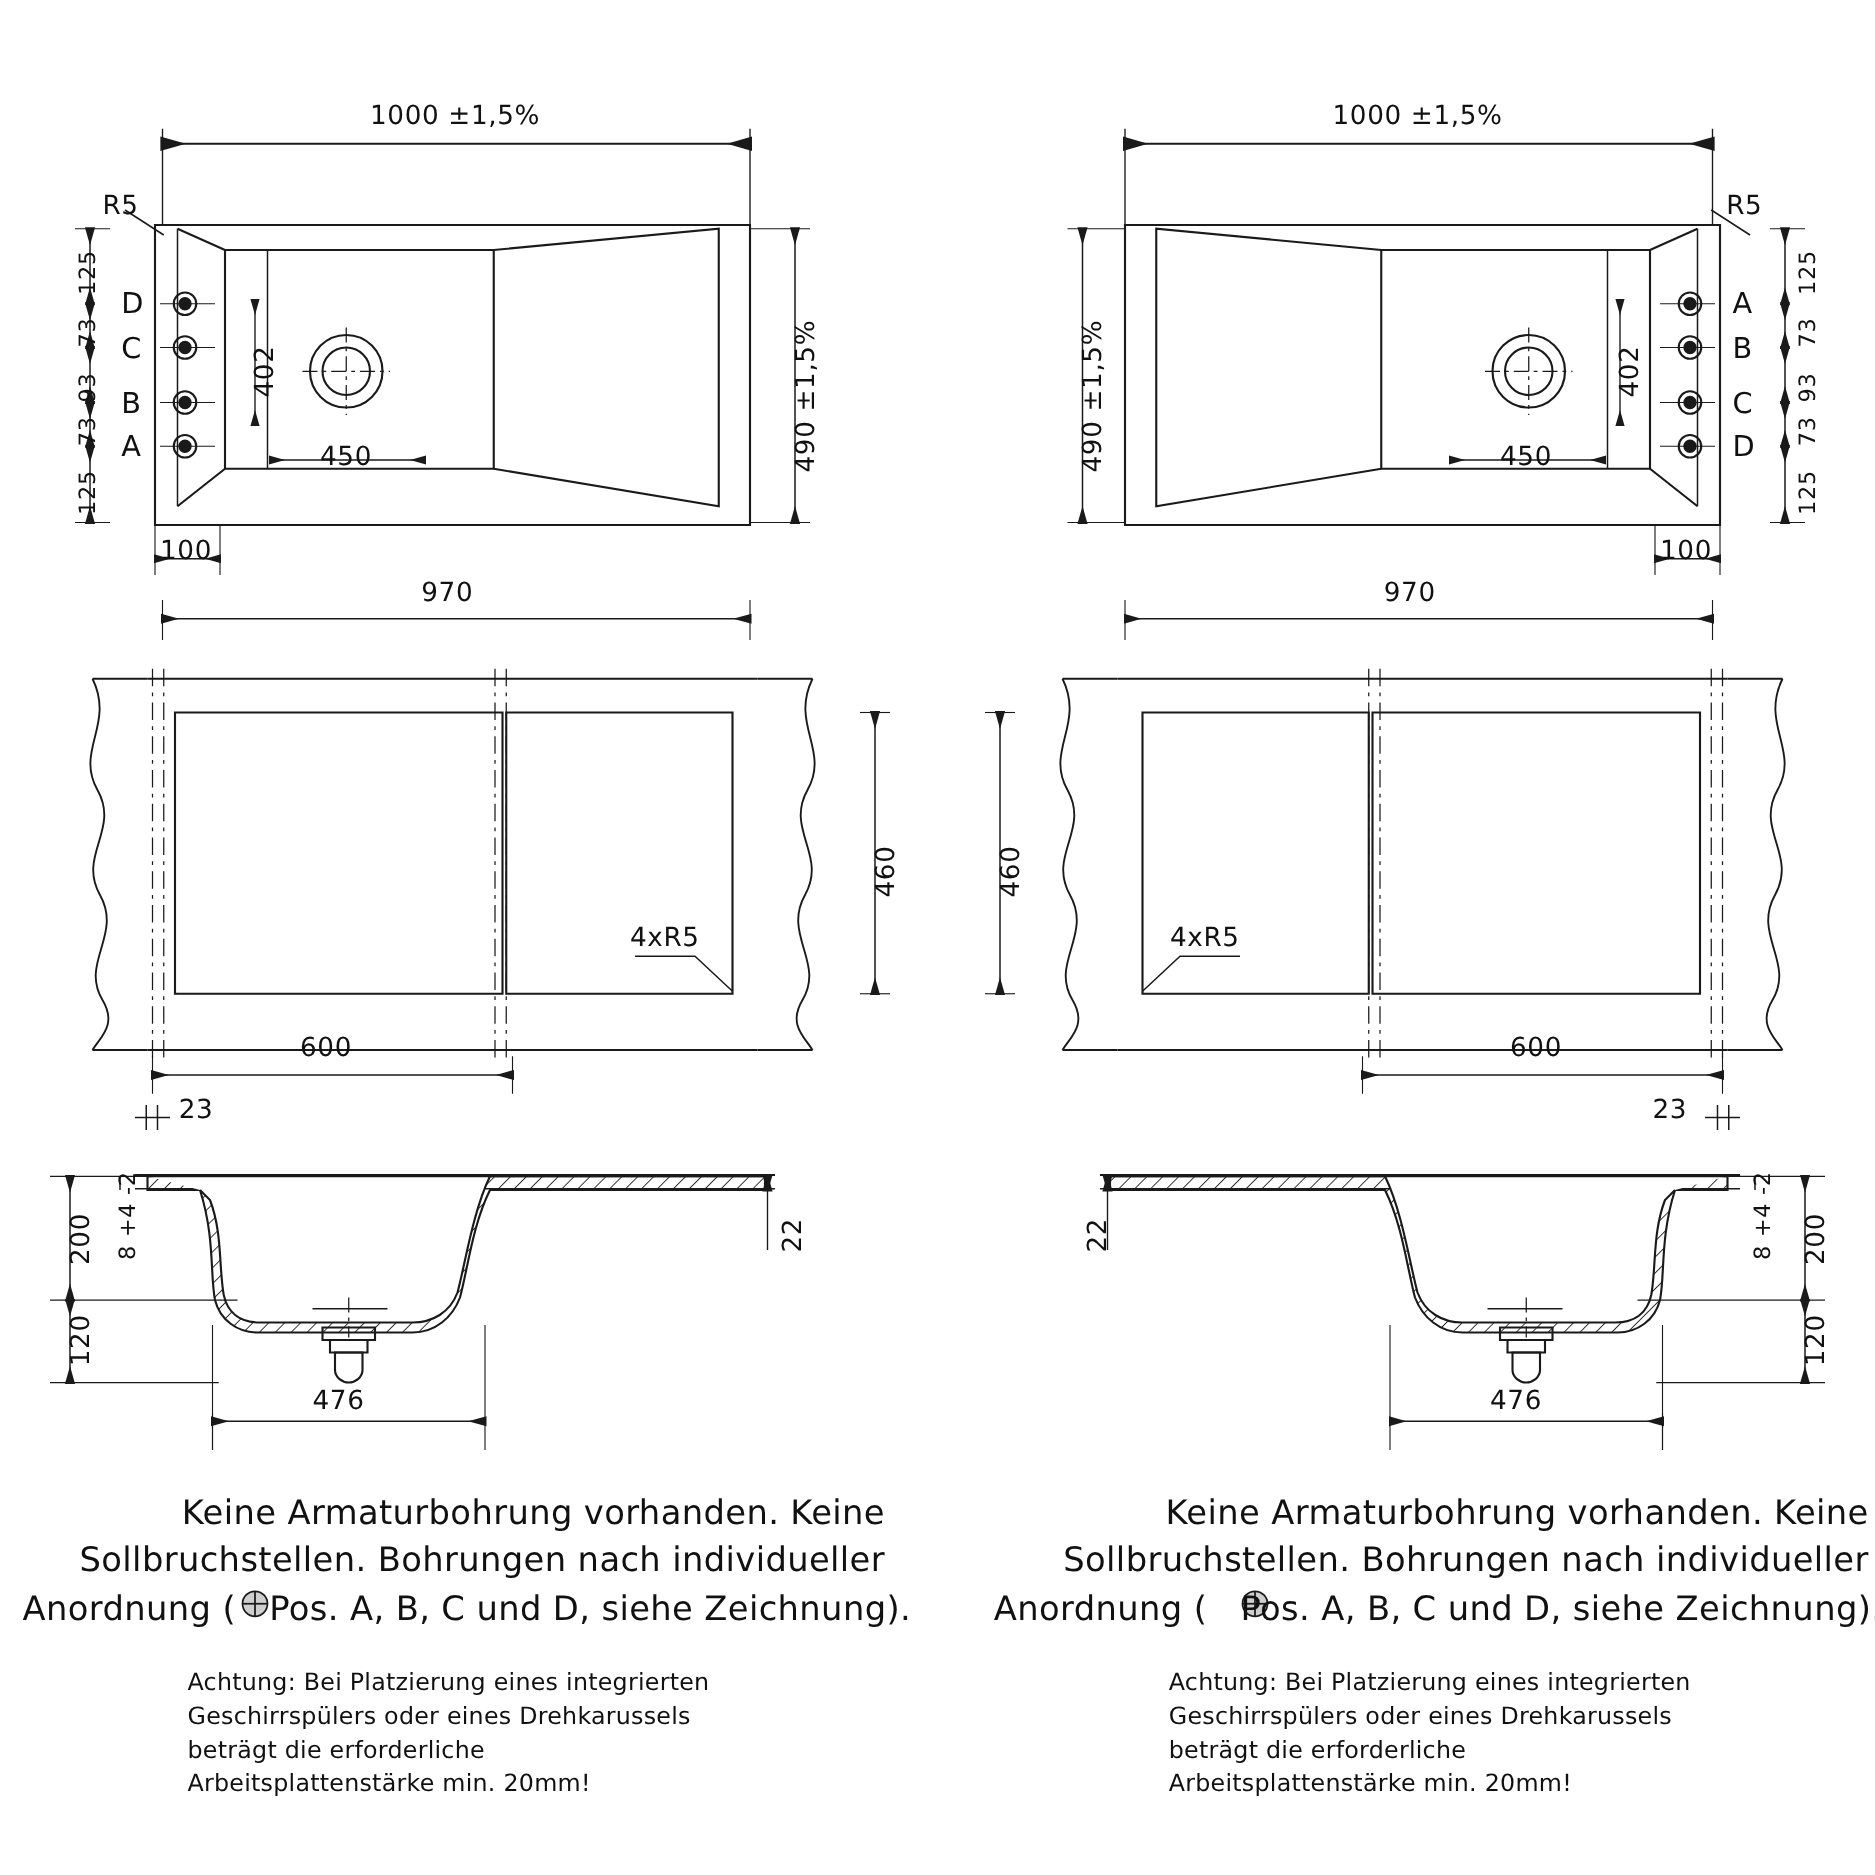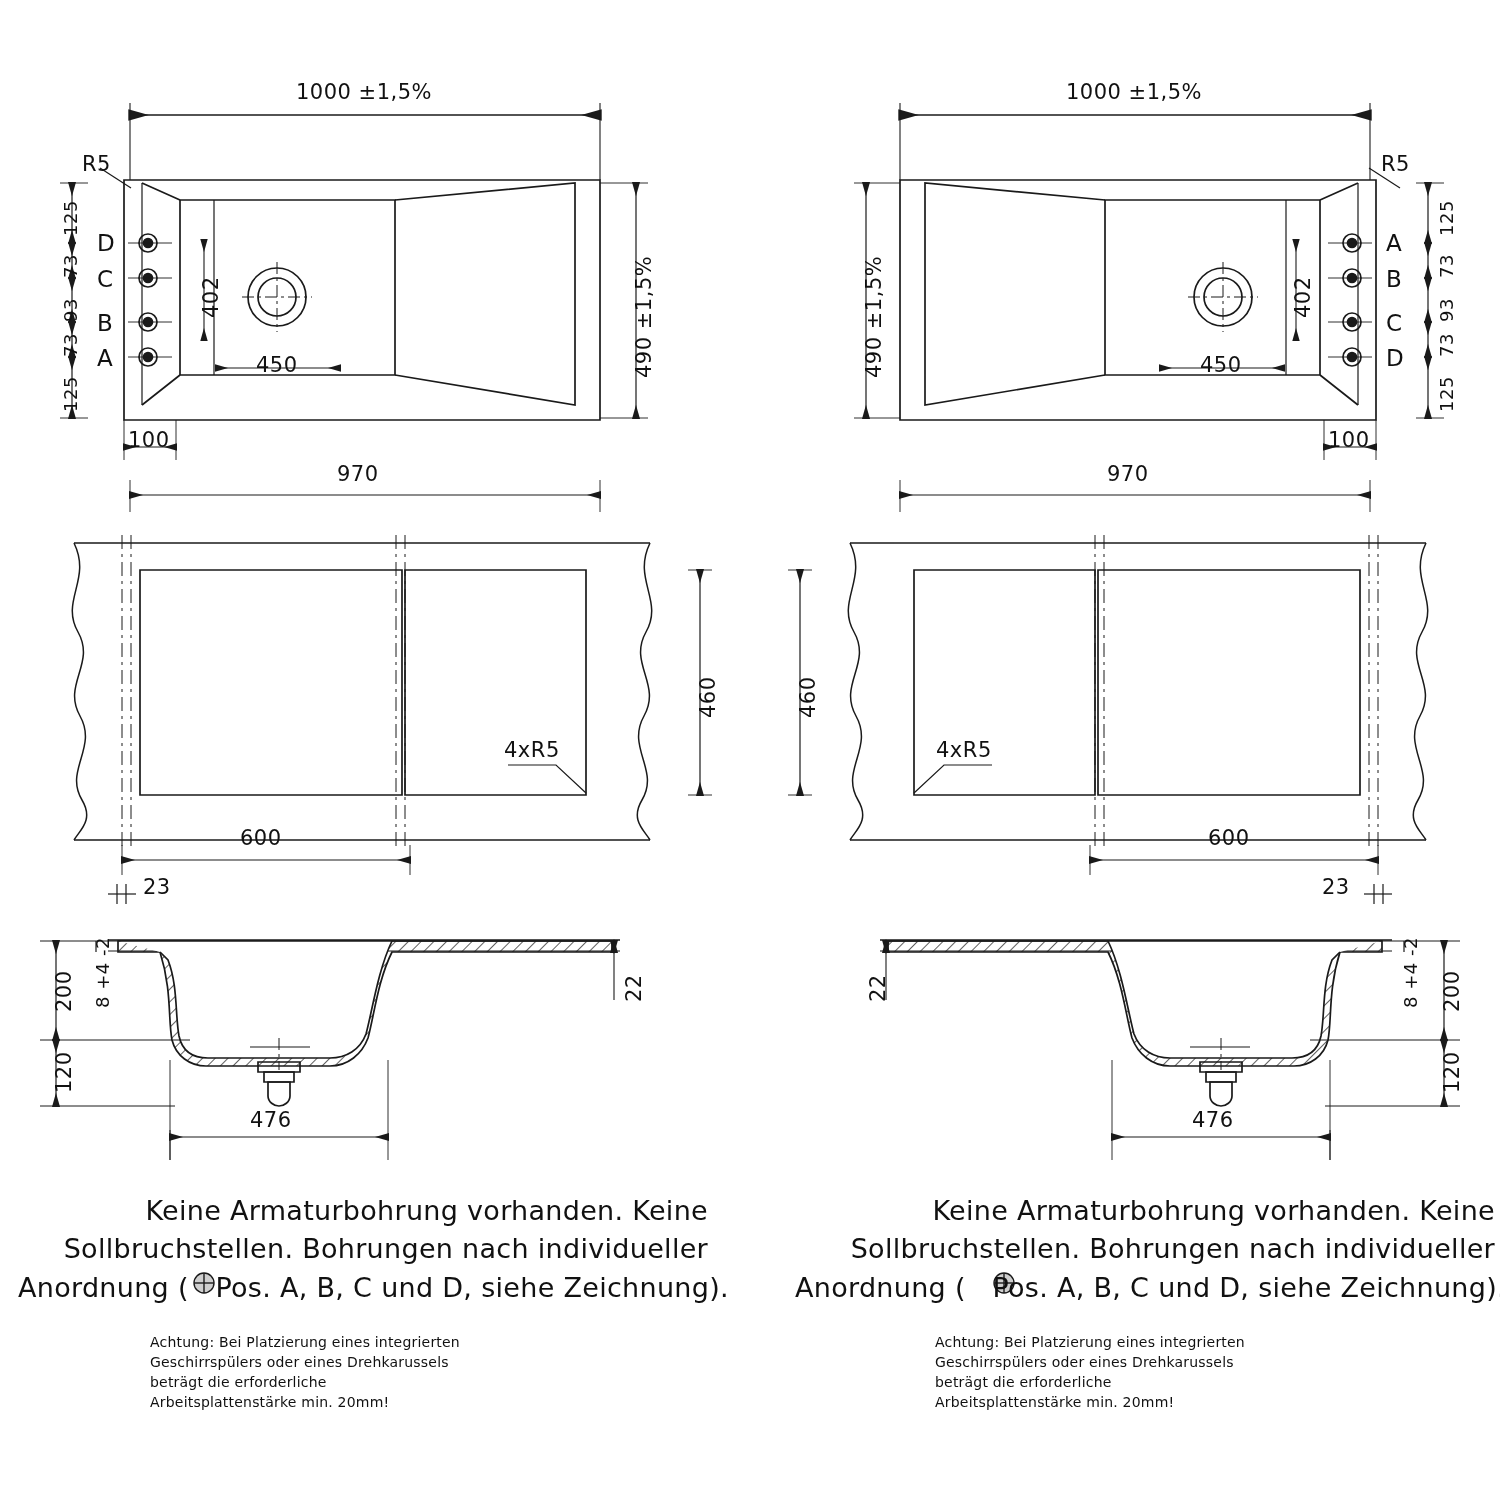--- a/index.html
+++ b/index.html
@@ -6,21 +6,21 @@
   body{width:1500px;height:1500px;position:relative;font-family:"DejaVu Sans",sans-serif;color:#1a1a1a;overflow:hidden;}
   .stage{position:absolute;left:0;top:0;width:1368px;height:1500px;}
   svg{display:block;}
   .txt{position:absolute;white-space:pre;font-family:"DejaVu Sans",sans-serif;color:#111;}
   .note{position:absolute;white-space:pre;font-family:"DejaVu Sans",sans-serif;color:#111;line-height:1.42;}
   .dim{font-size:21px;letter-spacing:0.5px;}
   .dimsm{font-size:18px;letter-spacing:0.5px;}
   .lbl{font-size:23px;letter-spacing:0.5px;}
   .rot90{transform-origin:0 0;transform:rotate(-90deg);}
   .notetext{font-size:27px;letter-spacing:0.3px;text-align:right;}
-  .warntext{font-size:14px;letter-spacing:0.2px;}
+  .warntext{font-size:19px;letter-spacing:0.2px;}
 </style>
 </head>
 <body>
 
 <div class="stage">
 
 <svg width="1500" height="1500" viewBox="0 0 1500 1500">
   <defs>
     <marker id="arr" markerWidth="12" markerHeight="10" refX="11" refY="5" orient="auto">
       <path d="M0,5 L12,1.6 L12,8.4 Z" fill="#1a1a1a"></path>

